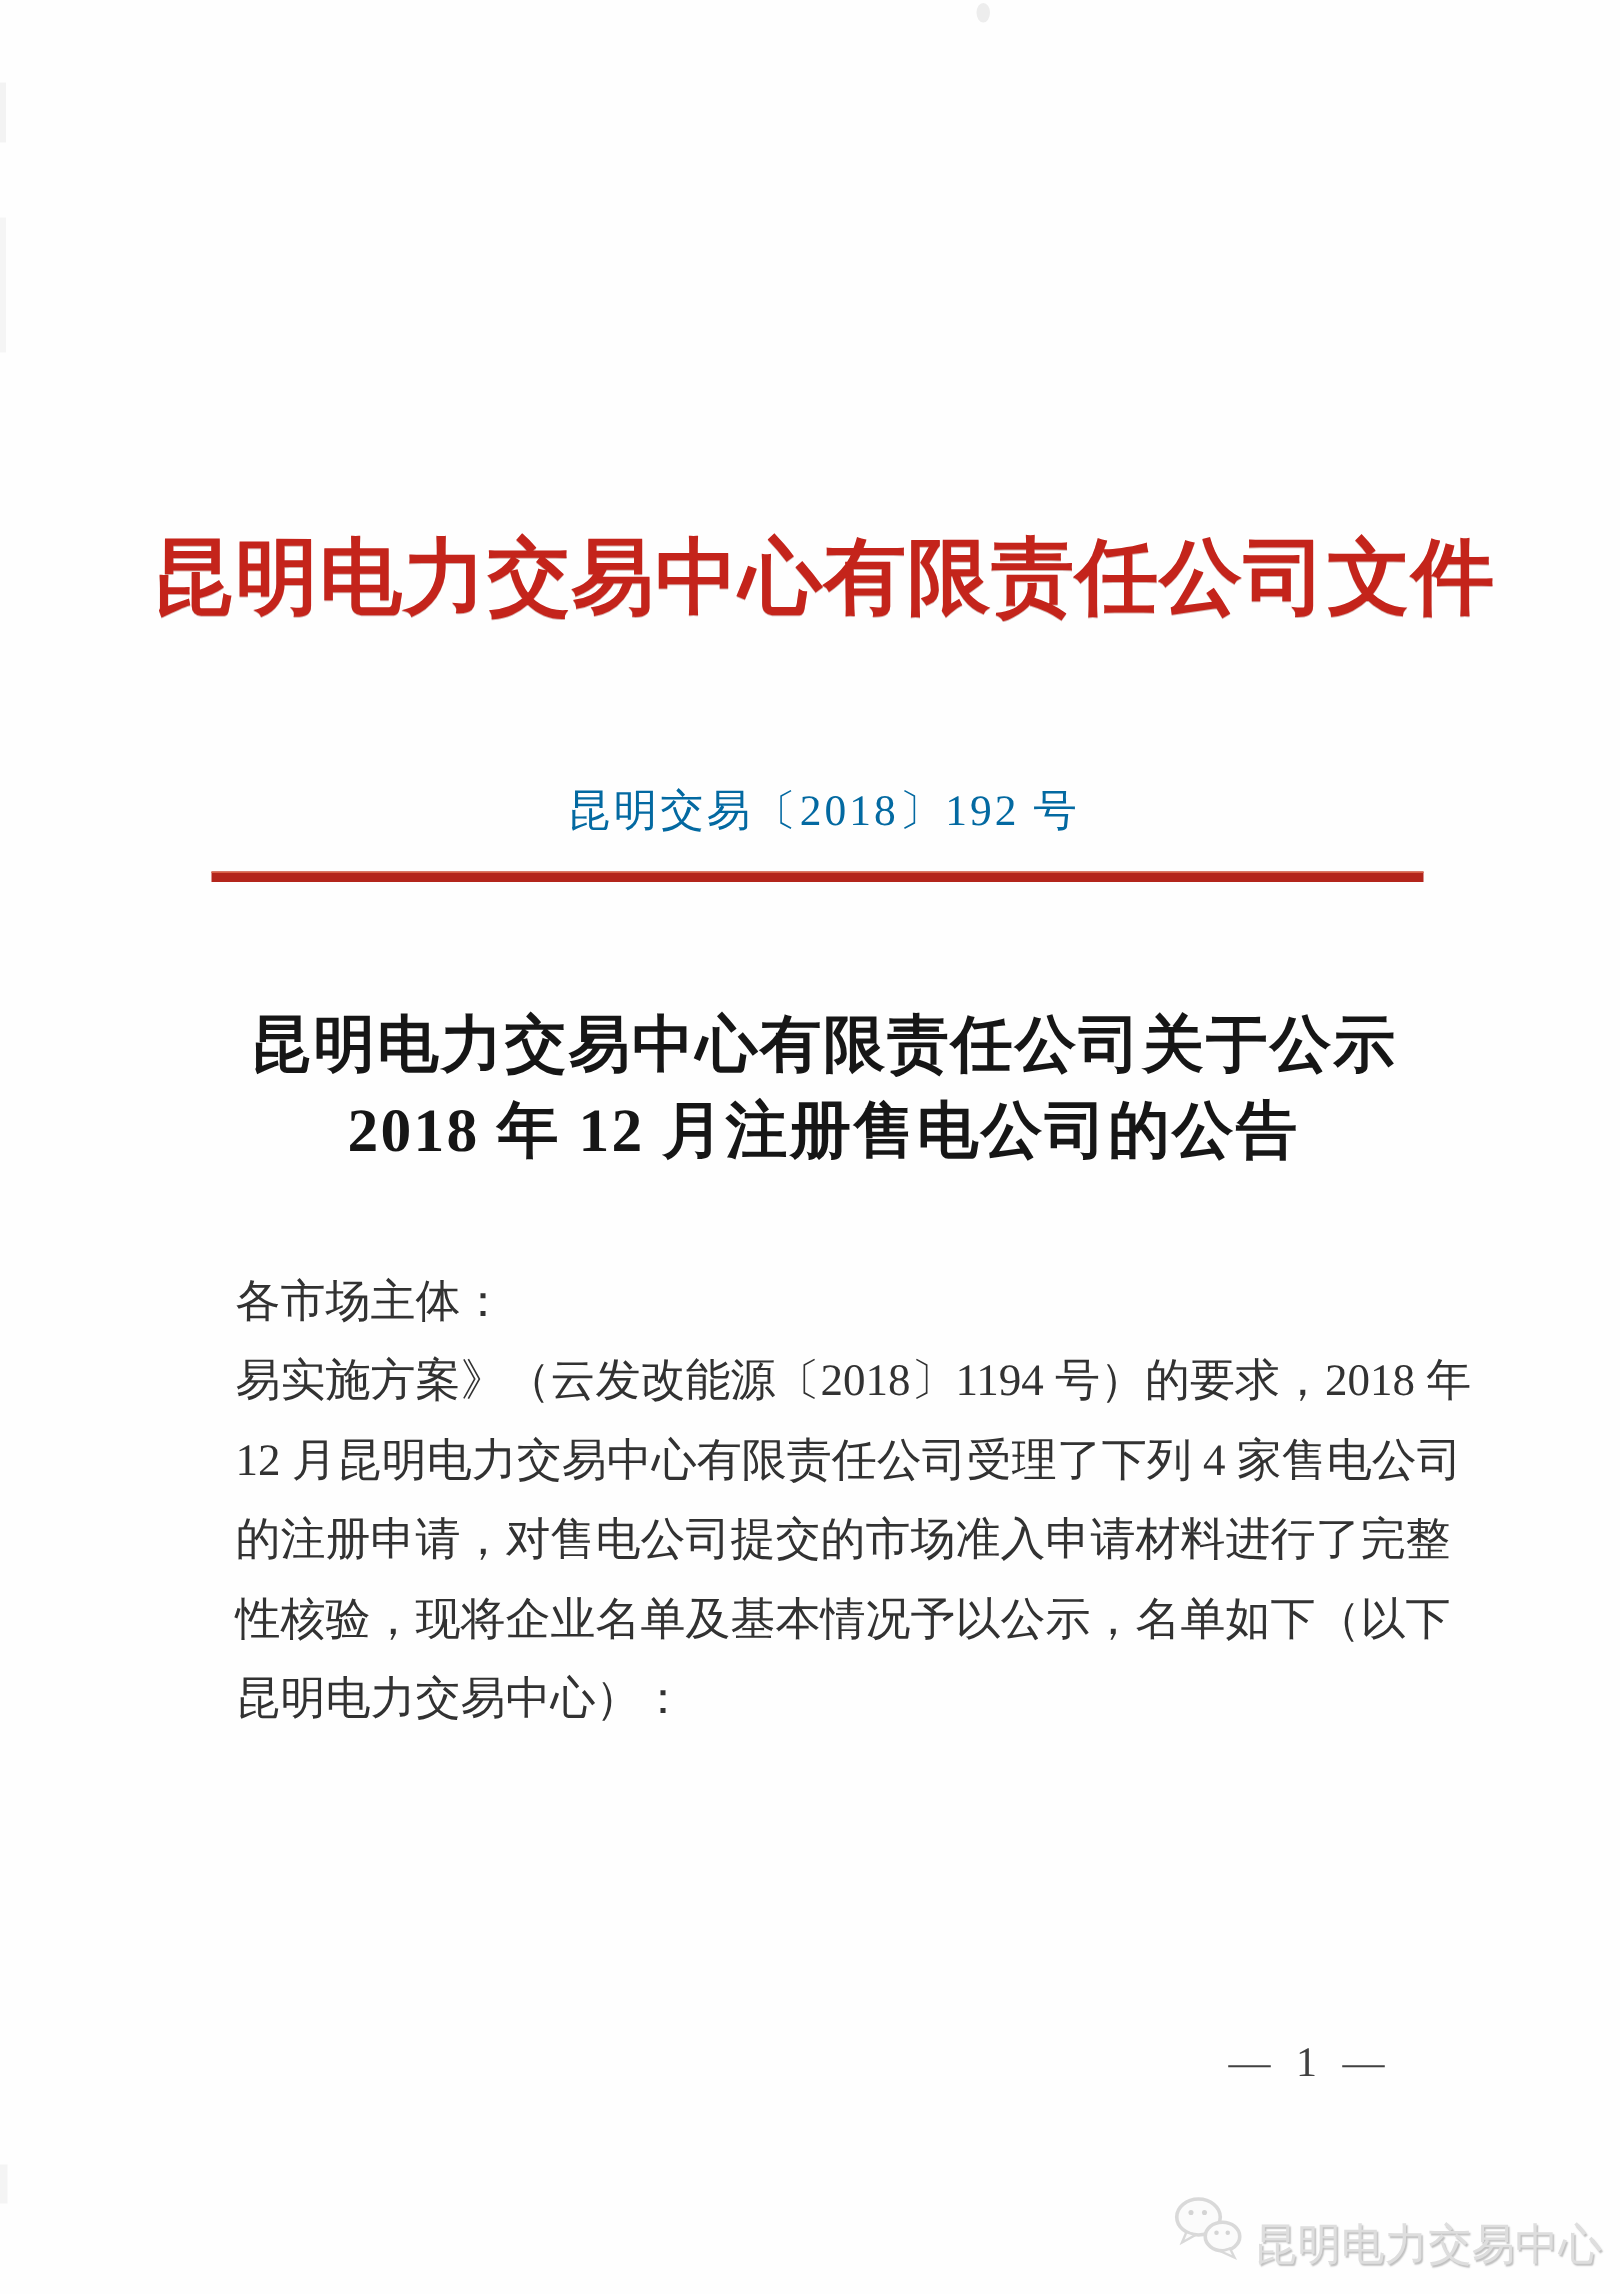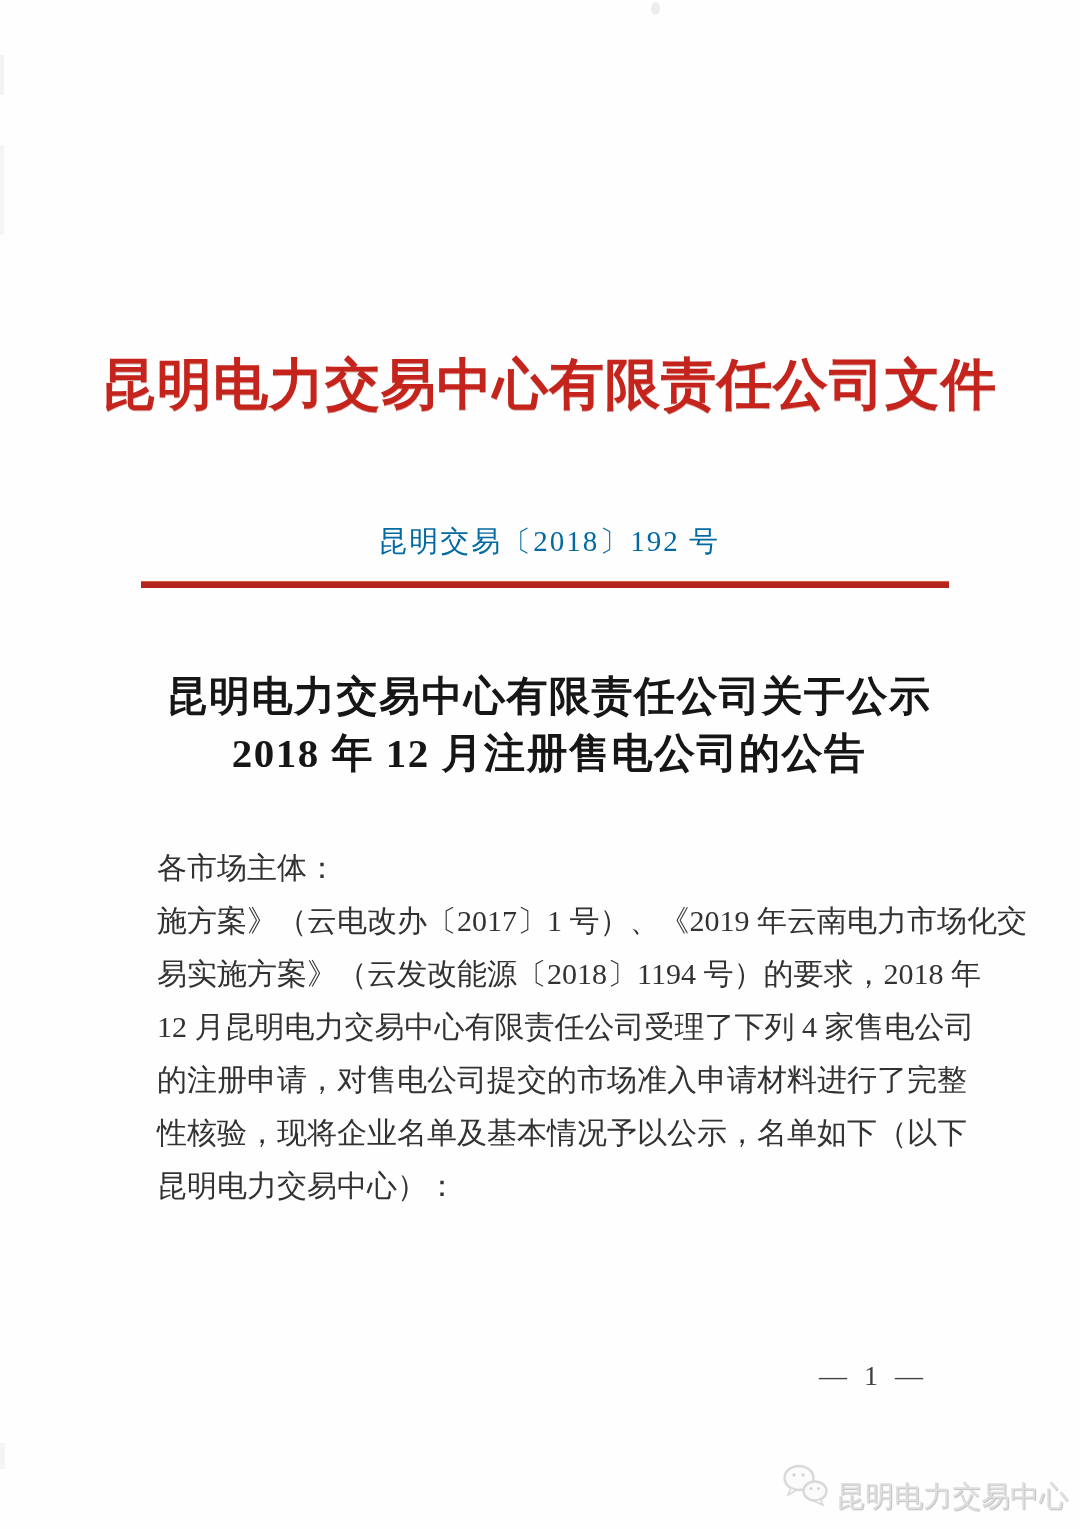--- a/index.html
+++ b/index.html
@@ -121,21 +121,20 @@
 
   <div class="red-rule"></div>
 
   <div class="doc-title">
     <div>昆明电力交易中心有限责任公司关于公示</div>
     <div>2018 年 12 月注册售电公司的公告</div>
   </div>
 
   <div class="body-block">
     <div class="bl no-spread">各市场主体：</div>
-    <div class="bl">施方案》（云电改办〔2017〕1 号）、《2019 年云南电力市场化交</div>
     <div class="bl">易实施方案》（云发改能源〔2018〕1194 号）的要求，2018 年</div>
     <div class="bl">12 月昆明电力交易中心有限责任公司受理了下列 4 家售电公司</div>
     <div class="bl">的注册申请，对售电公司提交的市场准入申请材料进行了完整</div>
     <div class="bl">性核验，现将企业名单及基本情况予以公示，名单如下（以下</div>
     <div class="bl no-spread">昆明电力交易中心）：</div>
   </div>
 
   <div class="page-number">— 1 —</div>
 
   <div class="footer-watermark">

